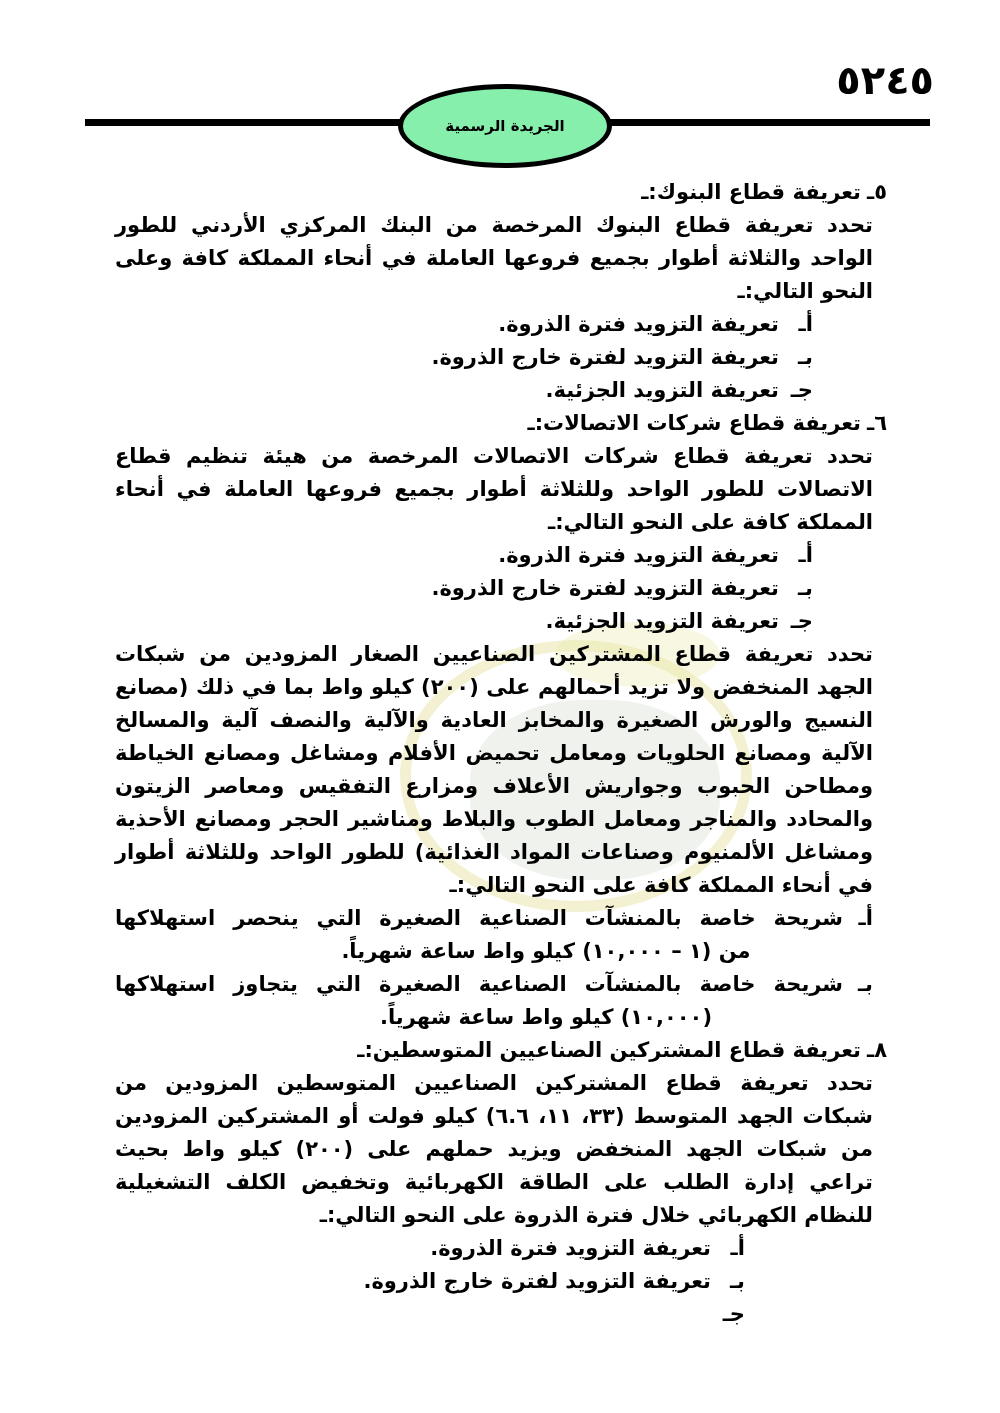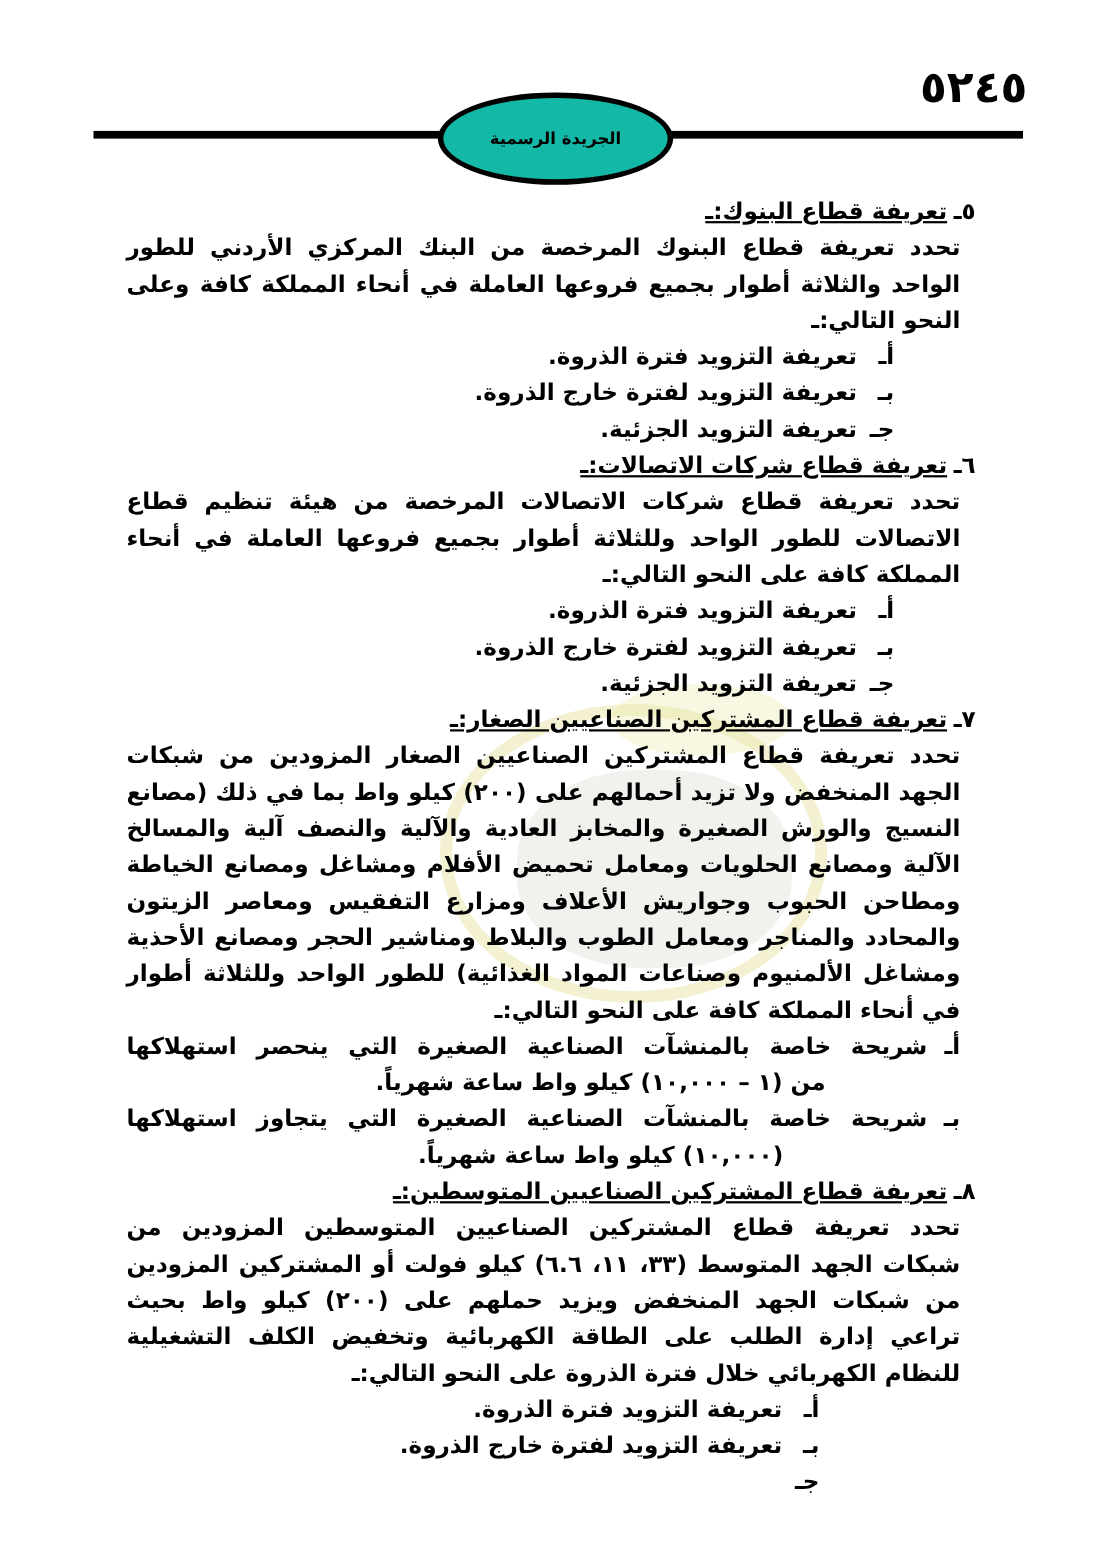--- a/index.html
+++ b/index.html
@@ -35,21 +35,21 @@
     width: 845px;
     height: 7px;
     background: #000000;
   }
   .gazette-seal {
     position: absolute;
     top: 84px;
     left: 398px;
     width: 204px;
     height: 74px;
-    background: #14b8a6;
+    background: #86efac;
     border: 5px solid #000000;
     border-radius: 50%;
     display: flex;
     align-items: center;
     justify-content: center;
   }
   .gazette-title {
     font-size: 15px;
     font-weight: 700;
     direction: rtl;
@@ -82,21 +82,20 @@
     direction: rtl;
     font-size: 21px;
     line-height: 33px;
     z-index: 1;
   }
   .section + .section { }
 
   .section-heading {
     text-align: right;
     white-space: nowrap;
-    text-decoration: underline;
   }
   .section-number { display: inline-block; margin-left: 6px; }
 
   .section-paragraph {
     padding-right: 14px;
     text-align: justify;
   }
 
   .items { }
   .item { text-align: right; }
@@ -155,23 +154,20 @@
       </div>
       <div class="section-paragraph">تحدد تعريفة قطاع شركات الاتصالات المرخصة من هيئة تنظيم قطاع الاتصالات للطور الواحد وللثلاثة أطوار بجميع فروعها العاملة في أنحاء المملكة كافة على النحو التالي:ـ</div>
       <div class="items indent-a">
         <div class="item"><span class="item-marker">أـ</span><span>تعريفة التزويد فترة الذروة.</span></div>
         <div class="item"><span class="item-marker">بـ</span><span>تعريفة التزويد لفترة خارج الذروة.</span></div>
         <div class="item"><span class="item-marker">جـ</span><span>تعريفة التزويد الجزئية.</span></div>
       </div>
     </div>
 
     <div class="section">
-      <div class="section-heading">
-        <span class="section-number">٧ـ</span><span>تعريفة قطاع المشتركين الصناعيين الصغار:ـ</span>
-      </div>
       <div class="section-paragraph">تحدد تعريفة قطاع المشتركين الصناعيين الصغار المزودين من شبكات الجهد المنخفض ولا تزيد أحمالهم على (٢٠٠) كيلو واط بما في ذلك (مصانع النسيج والورش الصغيرة والمخابز العادية والآلية والنصف آلية والمسالخ الآلية ومصانع الحلويات ومعامل تحميض الأفلام ومشاغل ومصانع الخياطة ومطاحن الحبوب وجواريش الأعلاف ومزارع التفقيس ومعاصر الزيتون والمحادد والمناجر ومعامل الطوب والبلاط ومناشير الحجر ومصانع الأحذية ومشاغل الألمنيوم وصناعات المواد الغذائية) للطور الواحد وللثلاثة أطوار في أنحاء المملكة كافة على النحو التالي:ـ</div>
       <div class="items">
         <div class="item7">
           <div class="item7-line"><span class="item-marker">أـ</span><span>شريحة خاصة بالمنشآت الصناعية الصغيرة التي ينحصر استهلاكها</span></div>
           <div class="item7-cont">من (١ – ١٠,٠٠٠) كيلو واط ساعة شهرياً.</div>
         </div>
         <div class="item7">
           <div class="item7-line"><span class="item-marker">بـ</span><span>شريحة خاصة بالمنشآت الصناعية الصغيرة التي يتجاوز استهلاكها</span></div>
           <div class="item7-cont">(١٠,٠٠٠) كيلو واط ساعة شهرياً.</div>
         </div>

